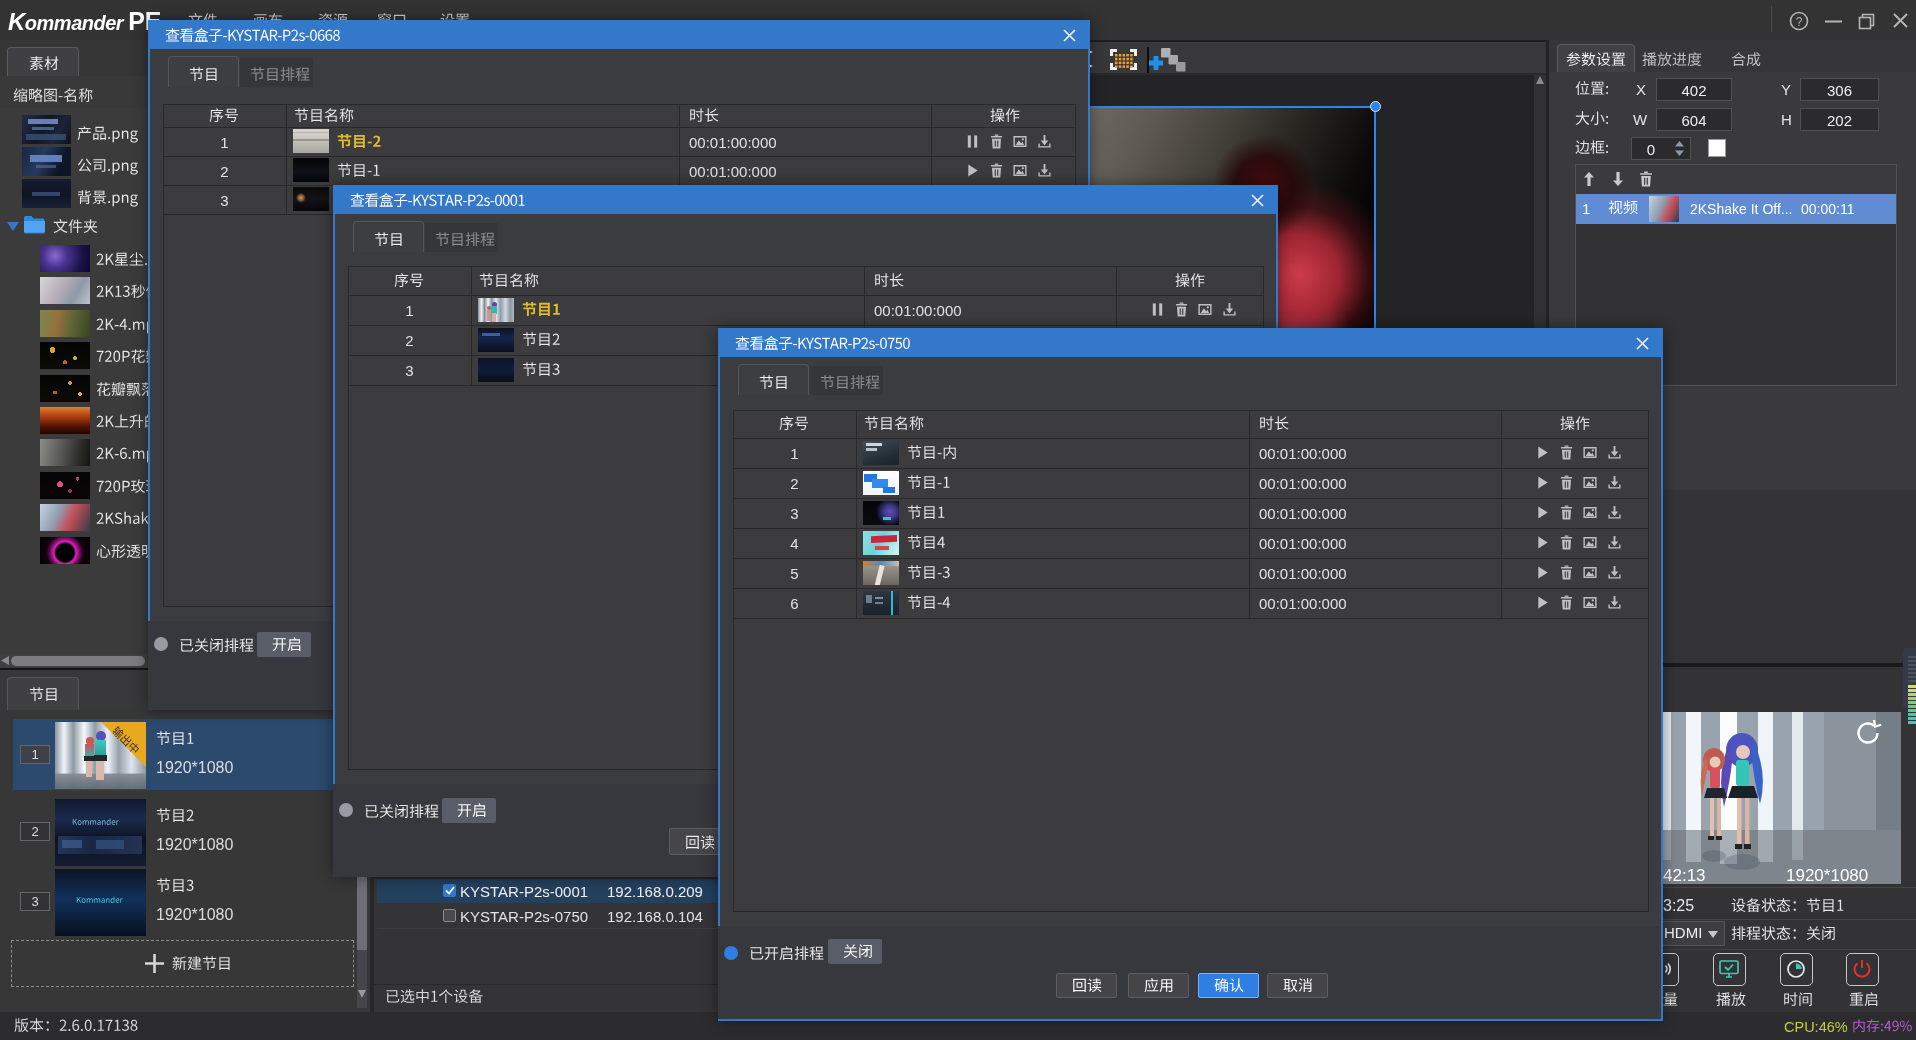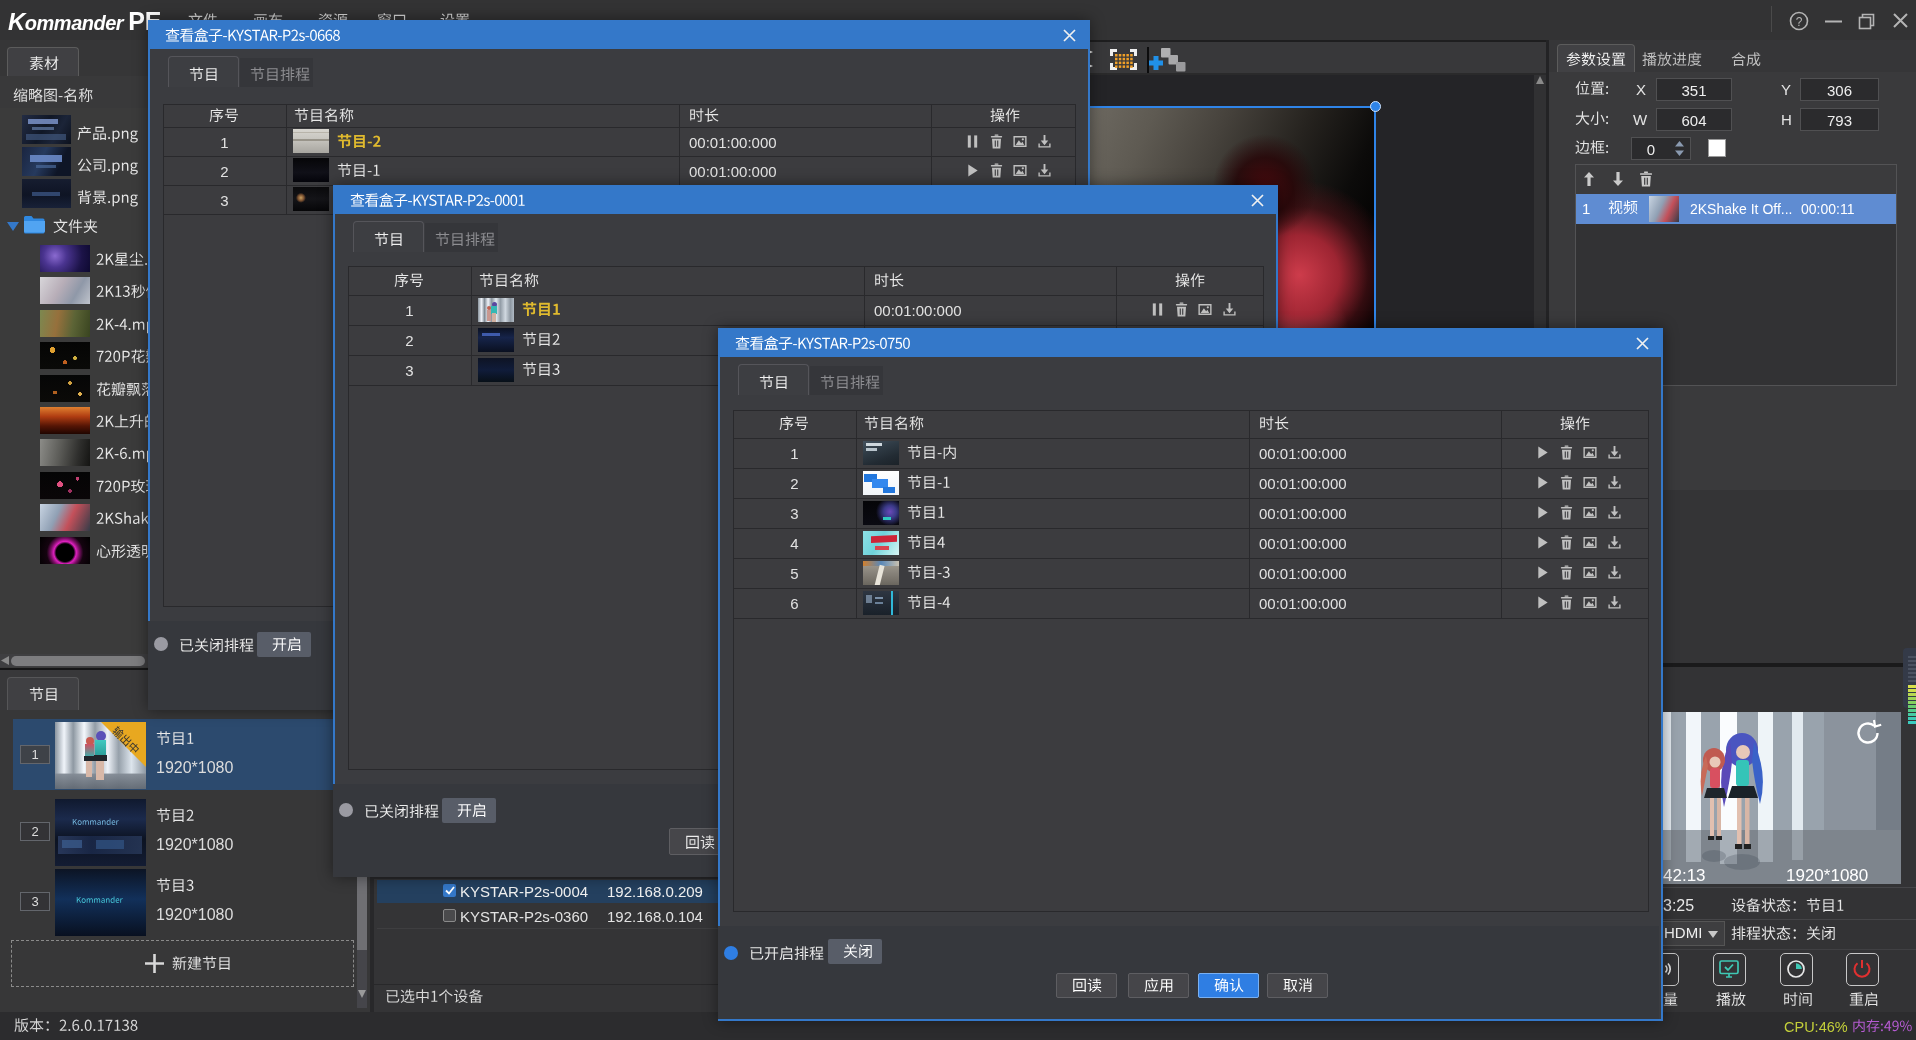--- a/index.html
+++ b/index.html
@@ -496,25 +496,25 @@
       <path d="M0 0 L4 8 L8 0Z" fill="#9a9a9a"></path>
     </svg>
     <div style="left:370px;top:660px;width:4px;height:352px;background:#28282a"></div>
     <div style="left:374px;top:660px;width:1172px;height:352px;background:#343436"></div>
     <div style="left:374px;top:877px;width:1172px;height:2px;background:#28282a"></div>
     <div style="left:377px;top:879.5px;width:1169px;height:23px;background:#24405f"></div>
     <div style="left:443px;top:884px;width:13px;height:13px;background:#3478c9;border-radius:2px"></div>
     <svg class="t" style="left:445px;top:886px" width="10" height="9" viewBox="0 0 10 9">
       <path d="M1 4.5 L4 7.5 L9 1" stroke="#fff" stroke-width="1.8" fill="none"></path>
     </svg>
-    <div class="lat" style="left:460px;top:883px;font-size:15px;color:#f0f0f0">KYSTAR-P2s-0004</div>
+    <div class="lat" style="left:460px;top:883px;font-size:15px;color:#f0f0f0">KYSTAR-P2s-0001</div>
     <div class="lat" style="left:607px;top:883px;font-size:15px;color:#f0f0f0">192.168.0.209</div>
     <div style="left:377px;top:905px;width:1169px;height:23px"></div>
     <div style="left:443px;top:909px;width:13px;height:13px;background:#4a4a4c;border:1px solid #8a8a8a;border-radius:2px"></div>
-    <div class="lat" style="left:460px;top:908px;font-size:15px;color:#e2e2e2">KYSTAR-P2s-0360</div>
+    <div class="lat" style="left:460px;top:908px;font-size:15px;color:#e2e2e2">KYSTAR-P2s-0750</div>
     <div class="lat" style="left:607px;top:908px;font-size:15px;color:#e2e2e2">192.168.0.104</div>
     <div style="left:377px;top:928px;width:1169px;height:1px;background:#3e3e40"></div>
     <div style="left:374px;top:984px;width:1172px;height:1px;background:#28282a"></div>
     <svg class="t" style="left:385px;top:989px;" width="100" height="20" viewBox="0 -0 100 20" fill="#d8d8d8">
       <use href="#g400_5df2" transform="translate(0.0,12.8) scale(0.015000,-0.015000)"></use>
       <use href="#g400_9009" transform="translate(15.0,12.8) scale(0.015000,-0.015000)"></use>
       <use href="#g400_4e2d" transform="translate(30.0,12.8) scale(0.015000,-0.015000)"></use>
       <use href="#g400_0031" transform="translate(45.0,12.8) scale(0.015000,-0.015000)"></use>
       <use href="#g400_4e2a" transform="translate(53.3,12.8) scale(0.015000,-0.015000)"></use>
       <use href="#g400_8bbe" transform="translate(68.3,12.8) scale(0.015000,-0.015000)"></use>
@@ -590,35 +590,35 @@
       <use href="#g400_5408" transform="translate(0.0,12.8) scale(0.015000,-0.015000)"></use>
       <use href="#g400_6210" transform="translate(15.0,12.8) scale(0.015000,-0.015000)"></use>
     </svg>
     <svg class="t" style="left:1575px;top:81px;" width="36" height="20" viewBox="0 -0 36 20" fill="#e4e4e4">
       <use href="#g400_4f4d" transform="translate(0.0,12.8) scale(0.015000,-0.015000)"></use>
       <use href="#g400_7f6e" transform="translate(15.0,12.8) scale(0.015000,-0.015000)"></use>
       <use href="#g400_003a" transform="translate(30.0,12.8) scale(0.015000,-0.015000)"></use>
     </svg>
     <div class="lat" style="left:1636px;top:81px;font-size:15px;color:#e4e4e4">X</div>
     <div style="left:1656px;top:78px;width:76px;height:23px;background:#2b2b2d;border:1px solid #505052"></div>
-    <div class="lat" style="left:1656px;top:82px;width:76px;text-align:center;font-size:15px;color:#eee">351</div>
+    <div class="lat" style="left:1656px;top:82px;width:76px;text-align:center;font-size:15px;color:#eee">402</div>
     <div class="lat" style="left:1781px;top:81px;font-size:15px;color:#e4e4e4">Y</div>
     <div style="left:1800px;top:78px;width:79px;height:23px;background:#2b2b2d;border:1px solid #505052"></div>
     <div class="lat" style="left:1800px;top:82px;width:79px;text-align:center;font-size:15px;color:#eee">306</div>
     <svg class="t" style="left:1575px;top:111px;" width="36" height="20" viewBox="0 -0 36 20" fill="#e4e4e4">
       <use href="#g400_5927" transform="translate(0.0,12.8) scale(0.015000,-0.015000)"></use>
       <use href="#g400_5c0f" transform="translate(15.0,12.8) scale(0.015000,-0.015000)"></use>
       <use href="#g400_003a" transform="translate(30.0,12.8) scale(0.015000,-0.015000)"></use>
     </svg>
     <div class="lat" style="left:1633px;top:111px;font-size:15px;color:#e4e4e4">W</div>
     <div style="left:1656px;top:108px;width:76px;height:23px;background:#2b2b2d;border:1px solid #505052"></div>
     <div class="lat" style="left:1656px;top:112px;width:76px;text-align:center;font-size:15px;color:#eee">604</div>
     <div class="lat" style="left:1781px;top:111px;font-size:15px;color:#e4e4e4">H</div>
     <div style="left:1800px;top:108px;width:79px;height:23px;background:#2b2b2d;border:1px solid #505052"></div>
-    <div class="lat" style="left:1800px;top:112px;width:79px;text-align:center;font-size:15px;color:#eee">793</div>
+    <div class="lat" style="left:1800px;top:112px;width:79px;text-align:center;font-size:15px;color:#eee">202</div>
     <svg class="t" style="left:1575px;top:140px;" width="36" height="20" viewBox="0 -0 36 20" fill="#e4e4e4">
       <use href="#g400_8fb9" transform="translate(0.0,12.8) scale(0.015000,-0.015000)"></use>
       <use href="#g400_6846" transform="translate(15.0,12.8) scale(0.015000,-0.015000)"></use>
       <use href="#g400_003a" transform="translate(30.0,12.8) scale(0.015000,-0.015000)"></use>
     </svg>
     <div style="left:1631px;top:137px;width:60px;height:23px;background:#2b2b2d;border:1px solid #505052"></div>
     <div class="lat" style="left:1631px;top:141px;width:40px;text-align:center;font-size:15px;color:#eee">0</div>
     <svg class="t" style="left:1674px;top:141px" width="11" height="15" viewBox="0 0 11 15">
       <path d="M5.5 0 L10 5.5 H1Z" fill="#8a9ab0"></path>
       <path d="M5.5 15 L10 9.5 H1Z" fill="#8a9ab0"></path>

